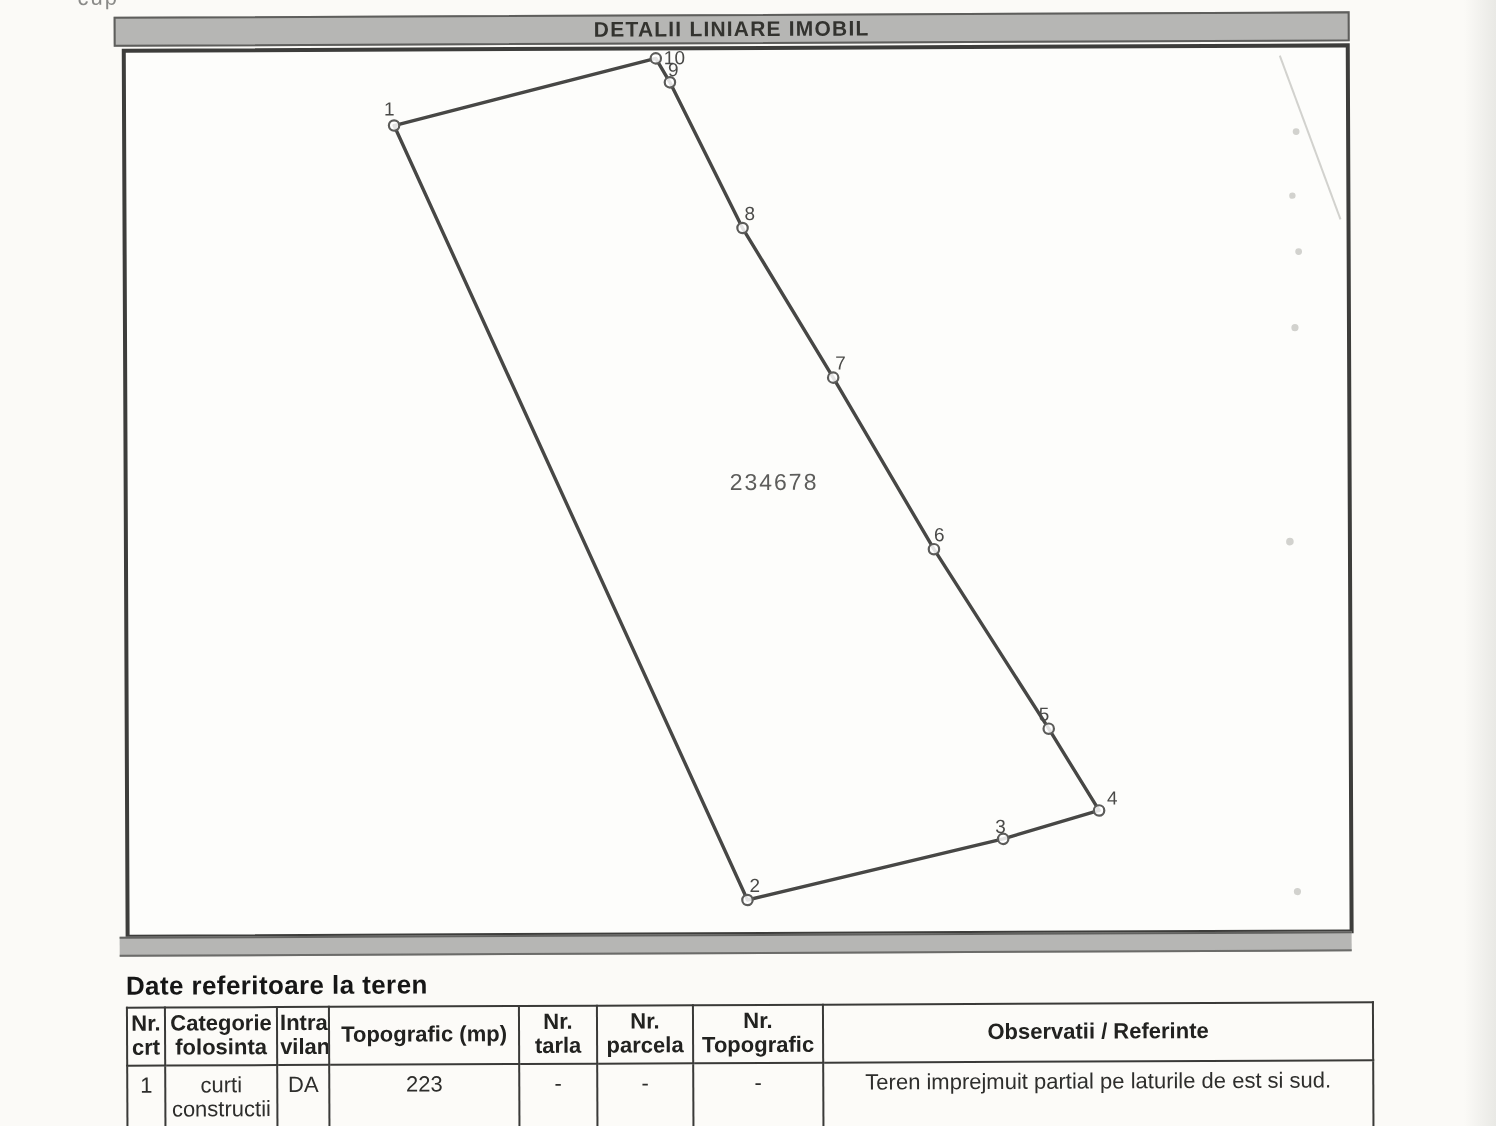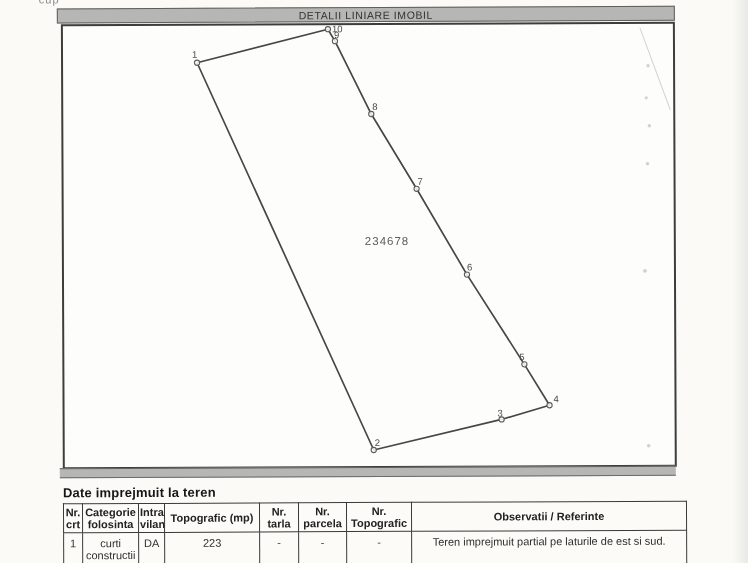--- a/index.html
+++ b/index.html
@@ -15,21 +15,21 @@
     position:absolute;left:40px;top:-8px;height:13px;overflow:hidden;
     font-size:11px;color:#8a8a88;letter-spacing:1px;
   }
   
   .title-bar{
     position:absolute;left:58px;top:7px;width:616px;height:13px;
     background:#b6b6b4;border:1px solid #5e5e5c;
     display:flex;align-items:center;justify-content:center;
   }
   .title-bar span{
-    font-size:10.5px;font-weight:normal;color:#33332f;letter-spacing:.6px;
+    font-size:10.5px;font-weight:bold;color:#33332f;letter-spacing:.6px;
   }
   .drawing-box{
     position:absolute;left:62px;top:23px;width:610px;height:441px;
     background:#fdfdfb;border:2px solid #3d3d3b;
   }
   .drawing-box svg{position:absolute;inset:0;width:100%;height:100%;}
   .bottom-bar{
     position:absolute;left:59px;top:467px;width:616px;height:8px;
     background:#b6b6b4;border-top:1px solid #61615f;border-bottom:1px solid #6b6b69;
   }
@@ -105,21 +105,21 @@
           <text x="433" y="392" class="vertex-label">3</text>
           <circle cx="309" cy="425" r="2.6" class="vertex-ring"></circle>
           <text x="310" y="421" class="vertex-label">2</text>
         </g>
       <text id="parcel-number" class="parcel-number" x="301" y="220">234678</text>
     </svg>
   </div>
 
   <div class="bottom-bar"></div>
 
-  <div class="section-title">Date imprejmuit la teren</div>
+  <div class="section-title">Date referitoare la teren</div>
 
   <table class="teren">
     <colgroup>
       <col style="width:19px">
         <col style="width:56px">
         <col style="width:26px">
         <col style="width:95px">
       <col style="width:39px">
         <col style="width:48px">
         <col style="width:65px">

